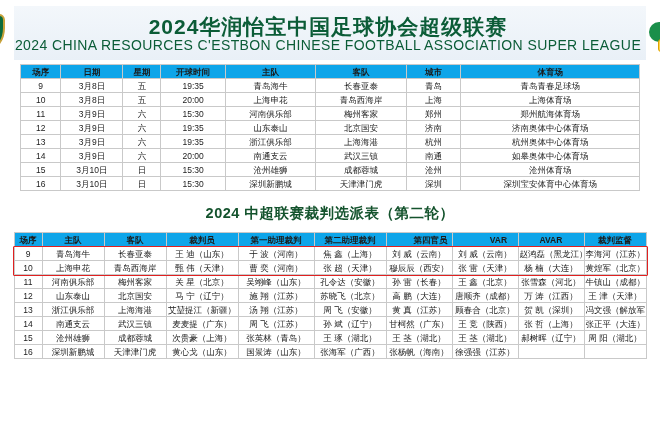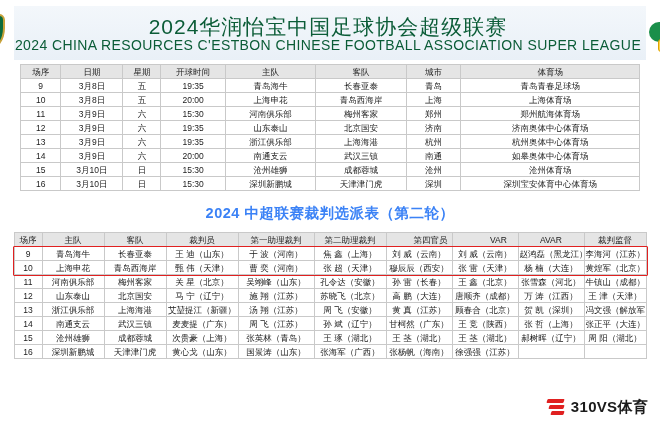--- a/index.html
+++ b/index.html
@@ -52,21 +52,21 @@
   }
   .crest .ball {
     position: absolute; left: 12px; top: 12px;
     width: 12px; height: 12px;
     border-radius: 50%;
     background: #0a6b3c;
   }
   .titles { display: flex; flex-direction: column; align-items: center; }
   .title-cn {
     font-size: 21px;
-    font-weight: normal;
+    font-weight: bold;
     color: #0b5c37;
     letter-spacing: 1px;
     line-height: 24px;
     white-space: nowrap;
   }
   .title-cn .year { color: #0b5c37; }
   .title-en {
     font-size: 14px;
     color: #0b5c37;
     letter-spacing: 0.4px;
@@ -117,29 +117,29 @@
     font-size: 8.5px;
     color: #1b1b1b;
     text-align: center;
     height: 14px;
     line-height: 12px;
     padding: 0 1px;
     overflow: hidden;
     white-space: nowrap;
   }
   table.grid th {
-    background: #e5e5e5;
-    font-weight: normal;
+    background: #0ea5e9;
+    font-weight: bold;
   }
 
   .section-title {
     text-align: center;
     font-size: 14.5px;
     font-weight: bold;
-    color: #3b82f6;
+    color: #14532d;
     margin: 13px 0 9px 0;
     letter-spacing: 0.5px;
   }
 
   
   #highlight-box {
     position: absolute;
     border: 1.6px solid #e02020;
     pointer-events: none;
     border-radius: 1px;
@@ -408,22 +408,14 @@
           <td>张杨帆（海南）</td>
           <td>徐强强（江苏）</td>
           <td></td>
           <td></td>
         </tr>
       </tbody>
   </table>
 
   <div id="highlight-box" style="left: 12.5px; top: 245.5px; width: 635px; height: 30px; border-color: rgb(224, 32, 32);"></div>
 
-  <div class="watermark">
-    <div class="wm-mark">
-      <div class="s1"></div>
-        <div class="s2"></div>
-        <div class="s3"></div>
-    </div>
-    <div class="wm-text">310VS体育</div>
-  </div>
 
 </div>
 
 </body></html>

